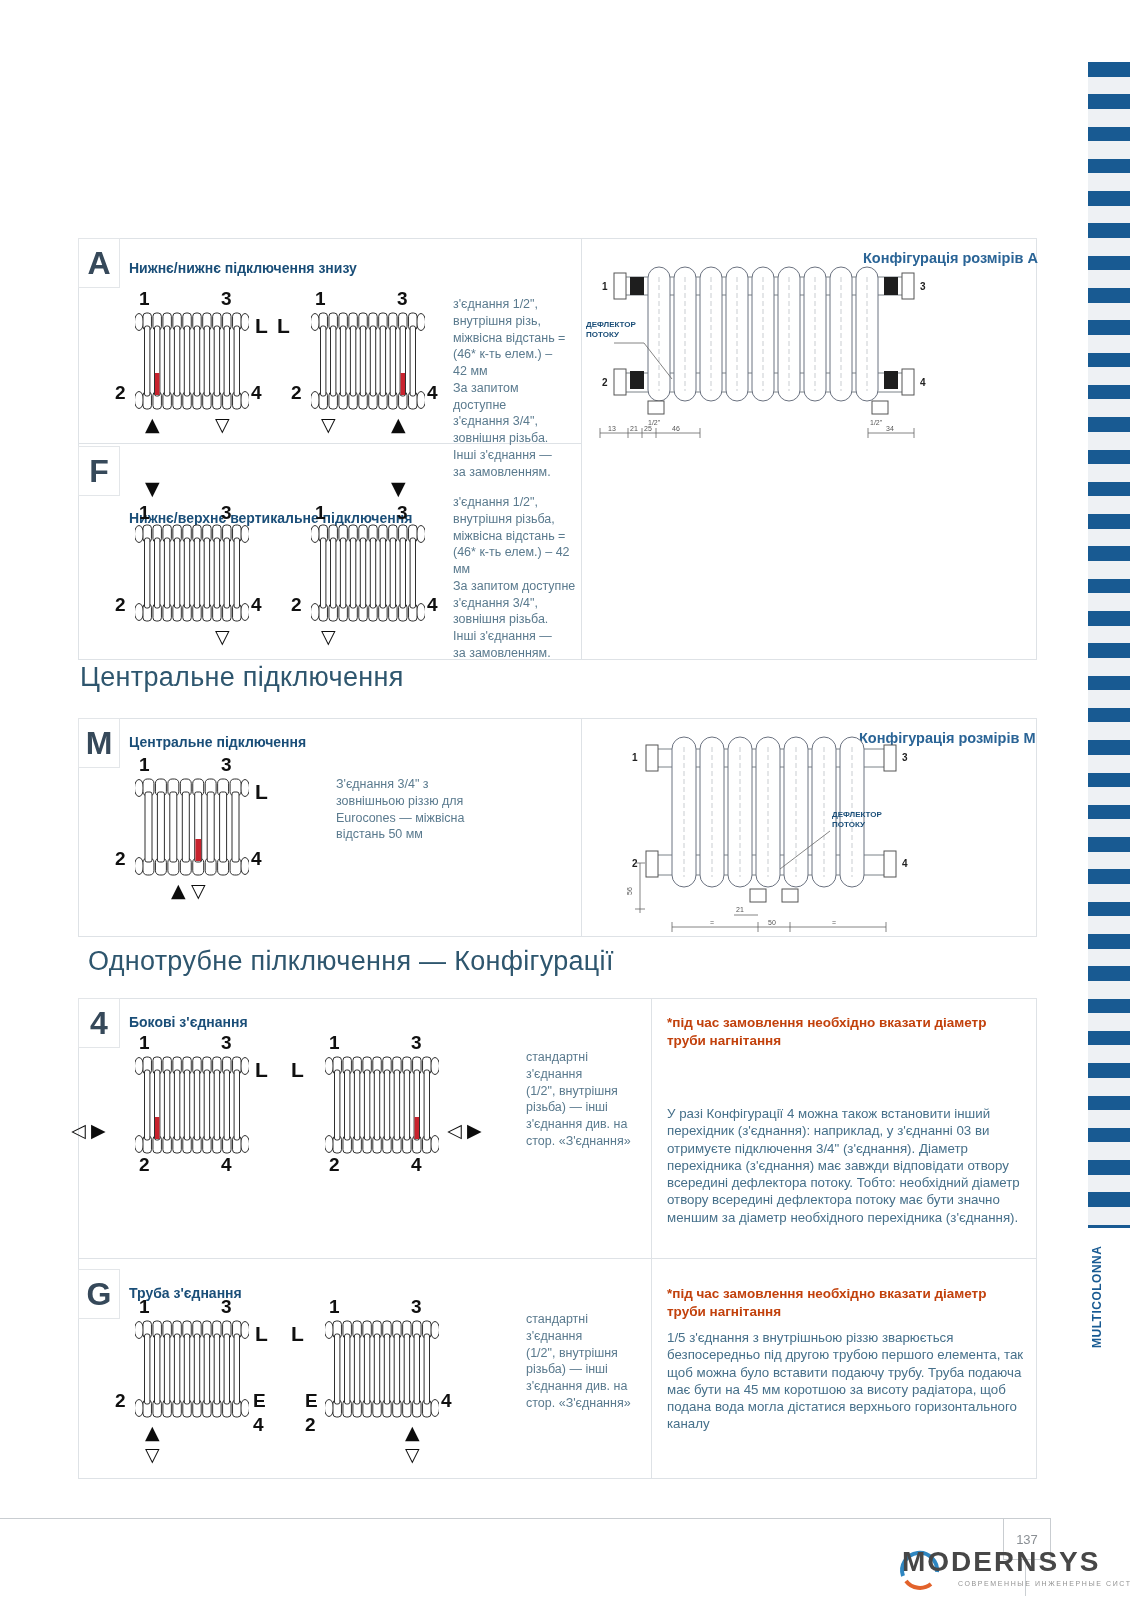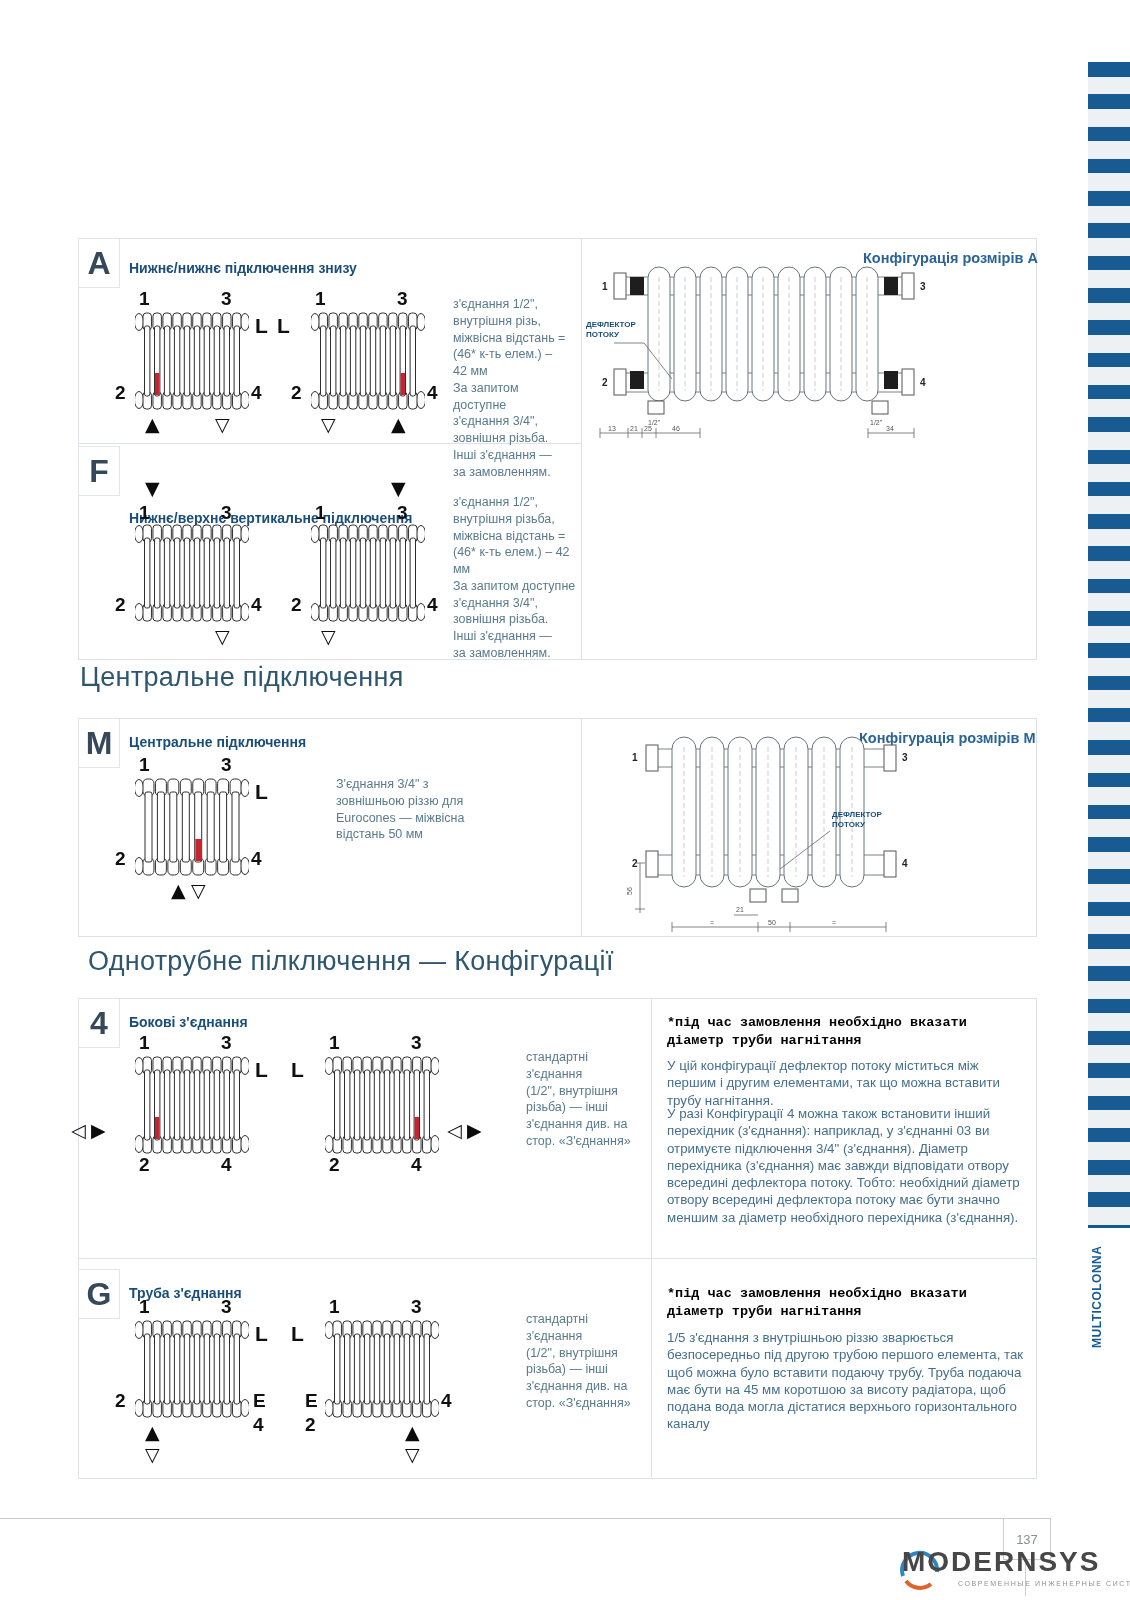--- a/index.html
+++ b/index.html
@@ -8,21 +8,21 @@
   .abs{position:absolute;}
   .box{position:absolute;background:#fff;border:1px solid #dee2e6;}
   .vdiv{position:absolute;top:0;bottom:0;width:1px;background:#dee2e6;}
   .hdiv{position:absolute;left:0;height:1px;background:#dee2e6;}
   .letterbox{position:absolute;width:40px;height:48px;background:#fff;border:1px solid #e3e6e9;
              display:flex;align-items:center;justify-content:center;
              font-size:32px;font-weight:bold;color:#36495a;}
   .sectitle{position:absolute;font-size:14px;font-weight:bold;color:#1a4e78;white-space:nowrap;}
   .h1{position:absolute;font-size:27px;font-weight:500;color:#2e566e;letter-spacing:.3px;white-space:nowrap;}
   .note{position:absolute;font-size:12.5px;line-height:1.34;color:#5a7a8e;white-space:pre-line;}
-  .warn{position:absolute;font-size:13.5px;font-weight:bold;color:#000000;line-height:1.3;font-family:Liberation Mono, monospace;}
+  .warn{position:absolute;font-size:13.5px;font-weight:bold;color:#c2410c;line-height:1.3;}
   .para{position:absolute;font-size:13.3px;color:#46708a;line-height:1.3;}
   .cfgtitle{position:absolute;font-size:14.5px;font-weight:bold;color:#2a6496;white-space:nowrap;}
   .rd{position:absolute;width:195px;height:175px;}
   .nm{position:absolute;font-size:19px;font-weight:bold;color:#101010;line-height:1;}
   .lb{position:absolute;font-size:21px;font-weight:bold;color:#101010;line-height:1;}
   .tf{position:absolute;font-size:19px;color:#0c0c0c;line-height:1;font-family:"DejaVu Sans",sans-serif;}
   .to{position:absolute;font-size:19px;color:#0c0c0c;line-height:1;font-family:"DejaVu Sans",sans-serif;}
   .rsvg{position:absolute;}
   .stripes{position:absolute;left:1088px;top:62px;width:42px;height:1166px;
            background:repeating-linear-gradient(180deg,#185a92 0 14.5px,#eef1f4 14.5px 32.3px);}
@@ -527,21 +527,20 @@
       <span class="to" style="left:144px;top:90px;">◁</span>
       <span class="tf" style="left:164px;top:90px;">▶</span>
     </div>
     <div class="note" style="left:447px;top:50px;width:120px;">стандартні з'єднання
 (1/2", внутрішня
 різьба) — інші
 з'єднання див. на
 стор. «З'єднання»</div>
 
     <div class="warn" style="left:588px;top:15px;width:352px;">*під час замовлення необхідно вказати діаметр труби нагнітання</div>
-    <div class="para" style="left:588px;top:58px;width:360px;">У цій конфігурації дефлектор потоку міститься між першим і другим елементами, так що можна вставити трубу нагнітання.</div>
     <div class="para" style="left:588px;top:106px;width:362px;">У разі Конфігурації 4 можна також встановити інший перехідник (з'єднання): наприклад, у з'єднанні 03 ви отримуєте підключення 3/4" (з'єднання). Діаметр перехідника (з'єднання) має завжди відповідати отвору всередині дефлектора потоку. Тобто: необхідний діаметр отвору всередині дефлектора потоку має бути значно меншим за діаметр необхідного перехідника (з'єднання).</div>
   </div>
 
   <div class="box" style="left:78px;top:1258px;width:957px;height:219px;">
     <div class="vdiv" style="left:572px;"></div>
     <div class="letterbox" style="left:-1px;top:10px;">G</div>
     <div class="sectitle" style="left:50px;top:26px;">Труба з'єднання</div>
 
     <div class="rd" style="left:34px;top:36px;">
       <span class="nm" style="left:26px;top:2px;">1</span>

